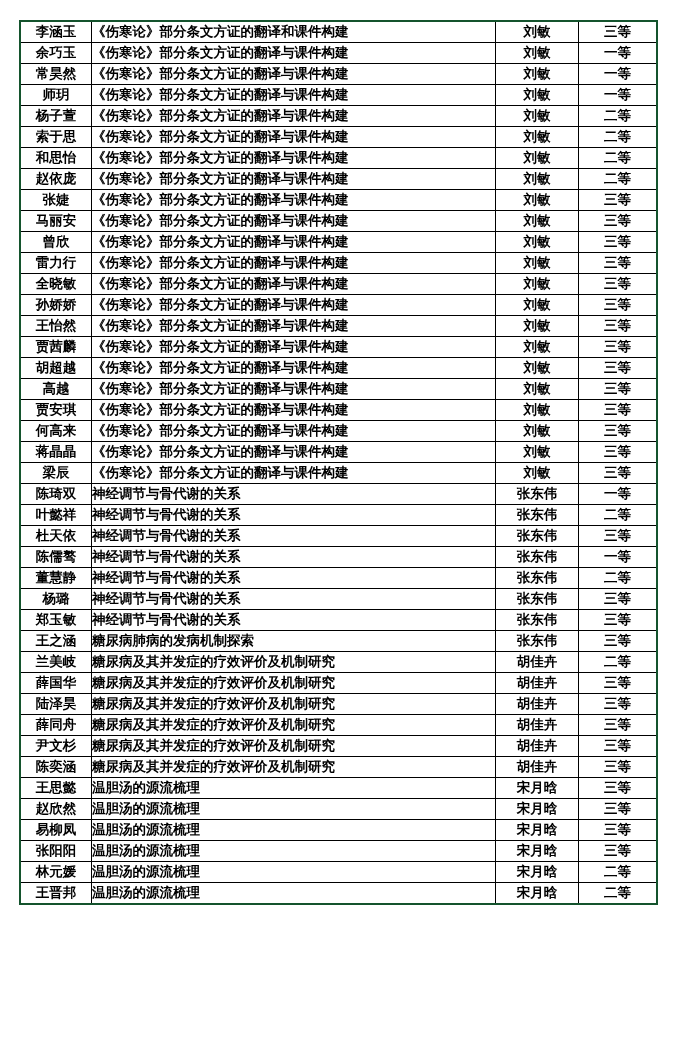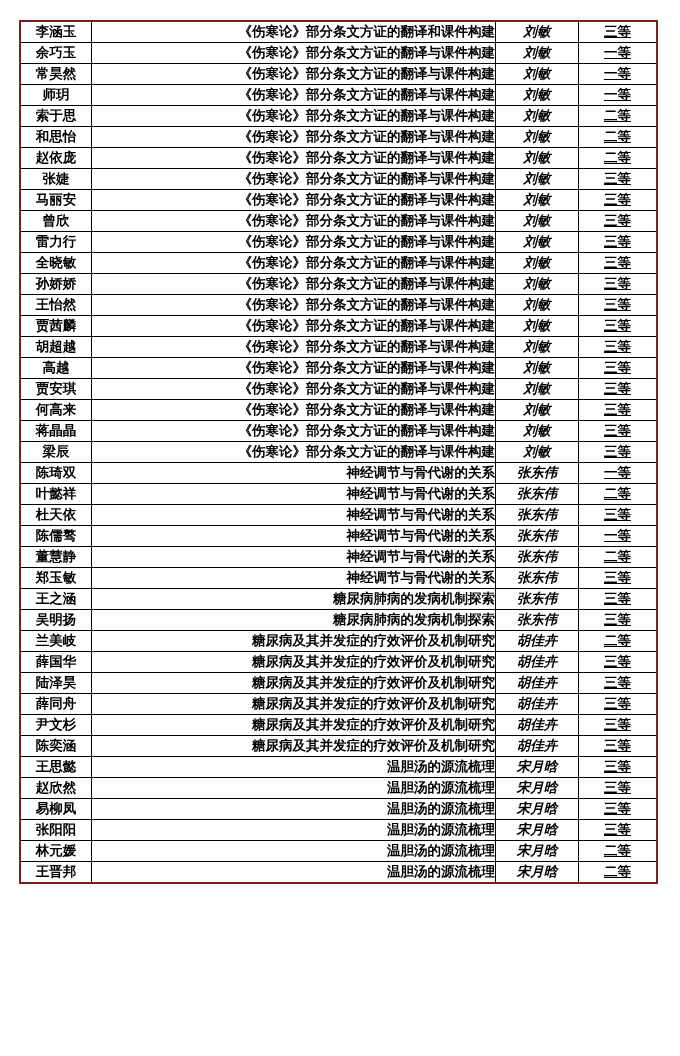--- a/index.html
+++ b/index.html
@@ -21,37 +21,37 @@
     height: 1056px;
     background: #ffffff;
   }
   table.award-table {
     position: absolute;
     left: 19px;
     top: 20px;
     width: 634px;
     border-collapse: collapse;
     table-layout: fixed;
-    border: 2px solid #7f1d1d;
+    border: 2px solid #14532d;
   }
   table.award-table td {
     border: 1px solid #000000;
     height: 20px;
     padding: 0;
     font-size: 13.5px;
     font-weight: 700;
     line-height: 1;
     vertical-align: middle;
     white-space: nowrap;
     overflow: hidden;
   }
   td.c-name    { width: 70px;  text-align: center; }
-  td.c-project { width: 403px; text-align: right; padding-left: 3px; font-family: Liberation Serif, serif; }
-  td.c-advisor { width: 82px;  text-align: center; font-style: italic; }
-  td.c-award   { width: 77px;  text-align: center; text-decoration: underline; }
+  td.c-project { width: 403px; text-align: left; padding-left: 3px; font-family: Liberation Serif, serif; }
+  td.c-advisor { width: 82px;  text-align: center; }
+  td.c-award   { width: 77px;  text-align: center; }
 </style>
 </head>
 <body>
 
 <div class="page">
   <table class="award-table">
     <tbody id="award-table-body">
         <tr>
     <td class="c-name">李涵玉</td>
     <td class="c-project">《伤寒论》部分条文方证的翻译和课件构建</td>
@@ -70,20 +70,26 @@
     <td class="c-advisor">刘敏</td>
     <td class="c-award">一等</td>
   </tr>
         <tr>
     <td class="c-name">师玥</td>
     <td class="c-project">《伤寒论》部分条文方证的翻译与课件构建</td>
     <td class="c-advisor">刘敏</td>
     <td class="c-award">一等</td>
   </tr>
         <tr>
+    <td class="c-name">杨子萱</td>
+    <td class="c-project">《伤寒论》部分条文方证的翻译与课件构建</td>
+    <td class="c-advisor">刘敏</td>
+    <td class="c-award">二等</td>
+  </tr>
+        <tr>
     <td class="c-name">索于思</td>
     <td class="c-project">《伤寒论》部分条文方证的翻译与课件构建</td>
     <td class="c-advisor">刘敏</td>
     <td class="c-award">二等</td>
   </tr>
         <tr>
     <td class="c-name">和思怡</td>
     <td class="c-project">《伤寒论》部分条文方证的翻译与课件构建</td>
     <td class="c-advisor">刘敏</td>
     <td class="c-award">二等</td>
@@ -202,33 +208,33 @@
     <td class="c-advisor">张东伟</td>
     <td class="c-award">一等</td>
   </tr>
         <tr>
     <td class="c-name">董慧静</td>
     <td class="c-project">神经调节与骨代谢的关系</td>
     <td class="c-advisor">张东伟</td>
     <td class="c-award">二等</td>
   </tr>
         <tr>
+    <td class="c-name">杨璐</td>
+    <td class="c-project">神经调节与骨代谢的关系</td>
+    <td class="c-advisor">张东伟</td>
+    <td class="c-award">三等</td>
+  </tr>
+        <tr>
     <td class="c-name">郑玉敏</td>
     <td class="c-project">神经调节与骨代谢的关系</td>
     <td class="c-advisor">张东伟</td>
     <td class="c-award">三等</td>
   </tr>
         <tr>
     <td class="c-name">王之涵</td>
-    <td class="c-project">糖尿病肺病的发病机制探索</td>
-    <td class="c-advisor">张东伟</td>
-    <td class="c-award">三等</td>
-  </tr>
-        <tr>
-    <td class="c-name">吴明扬</td>
     <td class="c-project">糖尿病肺病的发病机制探索</td>
     <td class="c-advisor">张东伟</td>
     <td class="c-award">三等</td>
   </tr>
         <tr>
     <td class="c-name">兰美岐</td>
     <td class="c-project">糖尿病及其并发症的疗效评价及机制研究</td>
     <td class="c-advisor">胡佳卉</td>
     <td class="c-award">二等</td>
   </tr>

